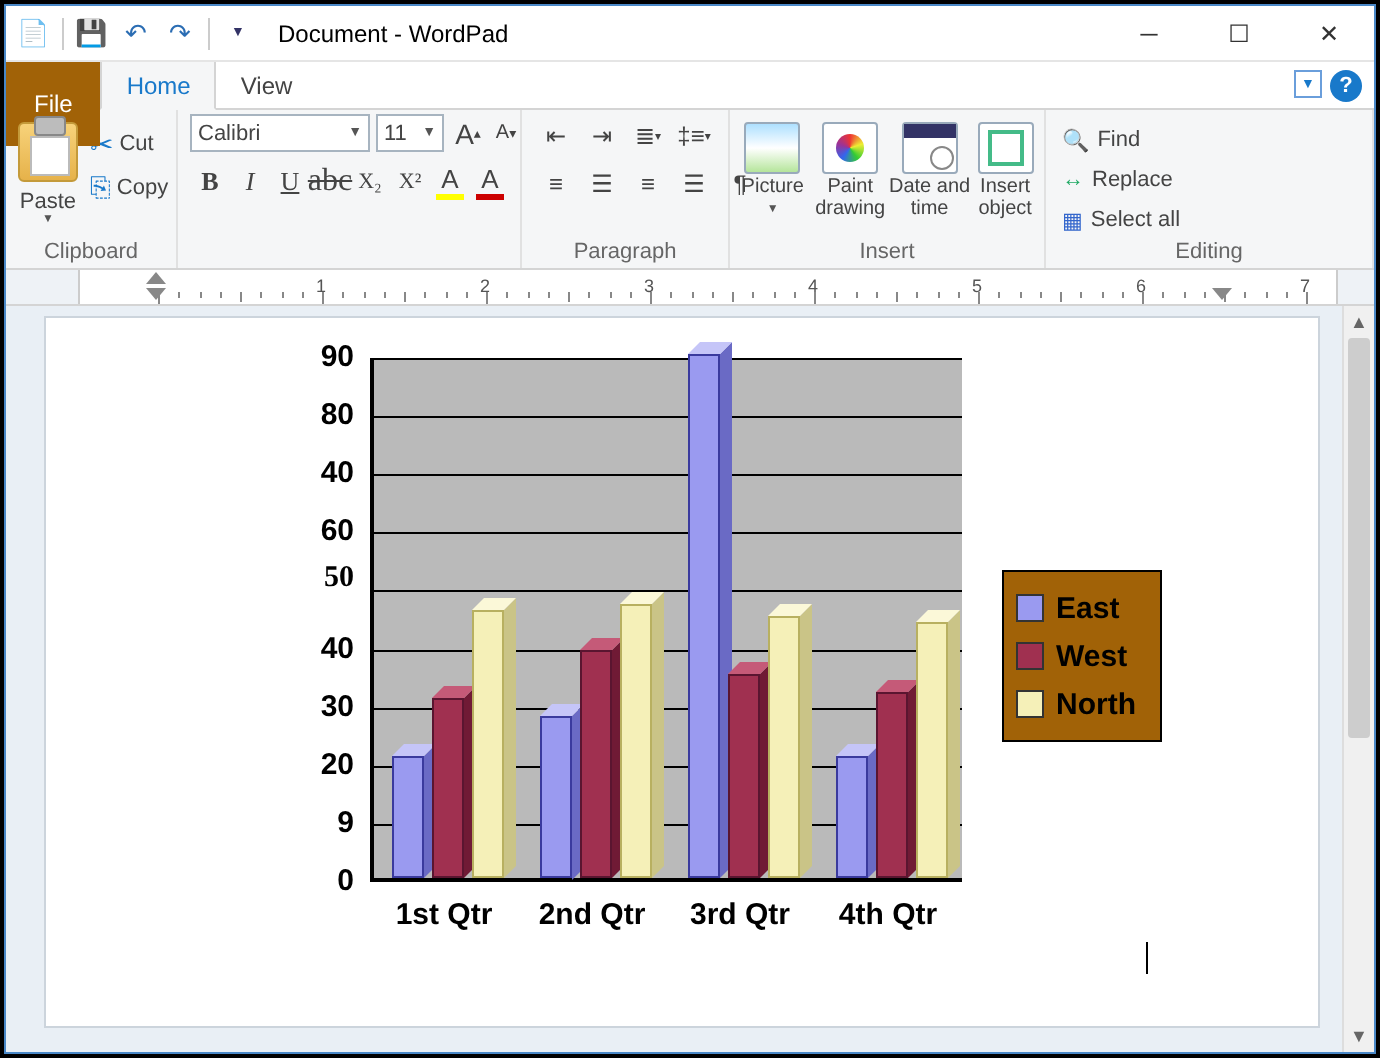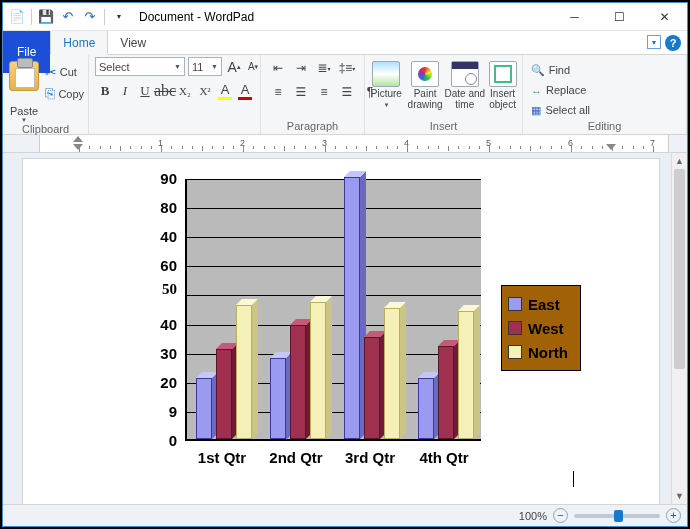--- a/index.html
+++ b/index.html
@@ -10,38 +10,38 @@
   .titlebar { height: 28px; background: #fff; display: flex; align-items: center; font-size: 12px; color: #333; border-bottom: 1px solid #e5e5e5; }
   .qat { display: flex; align-items: center; gap: 2px; padding: 0 4px; }
   .qat-btn { width: 20px; height: 20px; display: flex; align-items: center; justify-content: center; font-size: 13px; color: #336; }
   .qat-sep { width: 1px; height: 16px; background: #ccc; margin: 0 2px; }
   .title-text { flex: 1; padding-left: 6px; font-size: 12px; color: #000; }
   .win-controls { display: flex; }
   .win-btn { width: 45px; height: 28px; display: flex; align-items: center; justify-content: center; font-size: 12px; font-family: "Segoe MDL2 Assets", sans-serif; }
 
   
   .tabs-row { height: 24px; display: flex; align-items: stretch; border-bottom: 1px solid #d4d4d4; font-size: 12px; position: relative; }
-  .file-tab { background: #1d4ed8; color: #fff; padding: 21px 14px; display: flex; align-items: center; }
+  .file-tab { background: #a16207; color: #fff; padding: 21px 14px; display: flex; align-items: center; }
   .tab { padding: 4px 12px; display: flex; align-items: center; color: #444; border-right: 1px solid transparent; }
   .tab.active { background: #f5f6f7; border-left: 1px solid #d4d4d4; border-right: 1px solid #d4d4d4; border-bottom: 1px solid #f5f6f7; margin-bottom: -1px; color: #1979ca; }
   .help-icon { position: absolute; right: 6px; top: 4px; width: 16px; height: 16px; background: #1979ca; border-radius: 50%; color: #fff; font-size: 11px; display: flex; align-items: center; justify-content: center; font-weight: bold; }
   .drop-arrow-box { position: absolute; right: 26px; top: 4px; width: 14px; height: 14px; border: 1px solid #6a9edb; display: flex; align-items: center; justify-content: center; font-size: 7px; color: #1979ca; }
 
   
   .ribbon { height: 80px; background: #f5f6f7; display: flex; border-bottom: 1px solid #d4d4d4; font-size: 11px; color: #444; }
   .group { border-right: 1px solid #e1e1e1; display: flex; flex-direction: column; padding: 2px 6px 0 6px; }
   .group-body { flex: 1; display: flex; align-items: flex-start; gap: 4px; }
   .group-label { font-size: 11px; color: #666; text-align: center; padding-bottom: 2px; }
 
   
   .paste-btn { display: flex; flex-direction: column; align-items: center; width: 38px; padding-top: 4px; }
   .paste-icon { width: 30px; height: 30px; background: linear-gradient(#f7d27a,#e6b24a); border: 1px solid #c49a3a; border-radius: 3px; position: relative; }
   .paste-icon::before { content:""; position:absolute; top:-4px; left:7px; width:14px; height:8px; background:#bcbcbc; border:1px solid #888; border-radius:2px; }
   .paste-icon::after { content:""; position:absolute; top:6px; left:5px; width:18px; height:18px; background:#fff; border:1px solid #bbb; }
-  .paste-label { margin-top: 14px; }
+  .paste-label { margin-top: 4px; }
   .small-btns { display: flex; flex-direction: column; gap: 0; padding-top: 4px; }
   .small-btn { display: flex; align-items: center; gap: 3px; height: 22px; padding: 0 2px; }
   .scissors { font-size: 14px; color: #1979ca; }
   .copy-i { font-size: 13px; color: #1979ca; }
 
   
   .font-top { display: flex; gap: 3px; align-items: center; }
   .font-select { width: 90px; height: 19px; border: 1px solid #a7b4c0; background: #fff; font-size: 11px; padding: 0 3px; display: flex; align-items: center; justify-content: space-between; }
   .size-select { width: 34px; height: 19px; border: 1px solid #a7b4c0; background: #fff; font-size: 11px; padding: 0 3px; display: flex; align-items: center; justify-content: space-between; }
   .drop-arr { font-size: 7px; color: #555; }
@@ -176,21 +176,21 @@
           </div>
         </div>
       </div>
       <div class="group-label">Clipboard</div>
     </div>
 
     <div class="group" style="width:172px">
       <div class="group-body" style="flex-direction:column;gap:0">
         <div class="font-top">
           <div class="font-select">
-            <span>Select</span>
+            <span>Calibri</span>
             <span class="drop-arr">▼</span>
           </div>
           <div class="size-select">
             <span>11</span>
             <span class="drop-arr">▼</span>
           </div>
           <div class="grow-shrink">
             <div class="gs-btn">
                 <span style="font-size:14px">A</span>
                 <span style="font-size:7px;vertical-align:super">▴</span>
@@ -463,23 +463,14 @@
         </div>
       <div class="cursor-caret"></div>
     </div>
     <div class="scroll-v">
       <div class="arr" style="top:0">▲</div>
       <div class="thumb"></div>
       <div class="arr" style="bottom:0">▼</div>
     </div>
   </div>
 
-  <div class="statusbar">
-    <span>100%</span>
-    <div class="circ-btn">−</div>
-    <div class="zoom-slider">
-      <div class="mid"></div>
-      <div class="knob"></div>
-    </div>
-    <div class="circ-btn">+</div>
-  </div>
 
 </div>
 
 </body></html>

